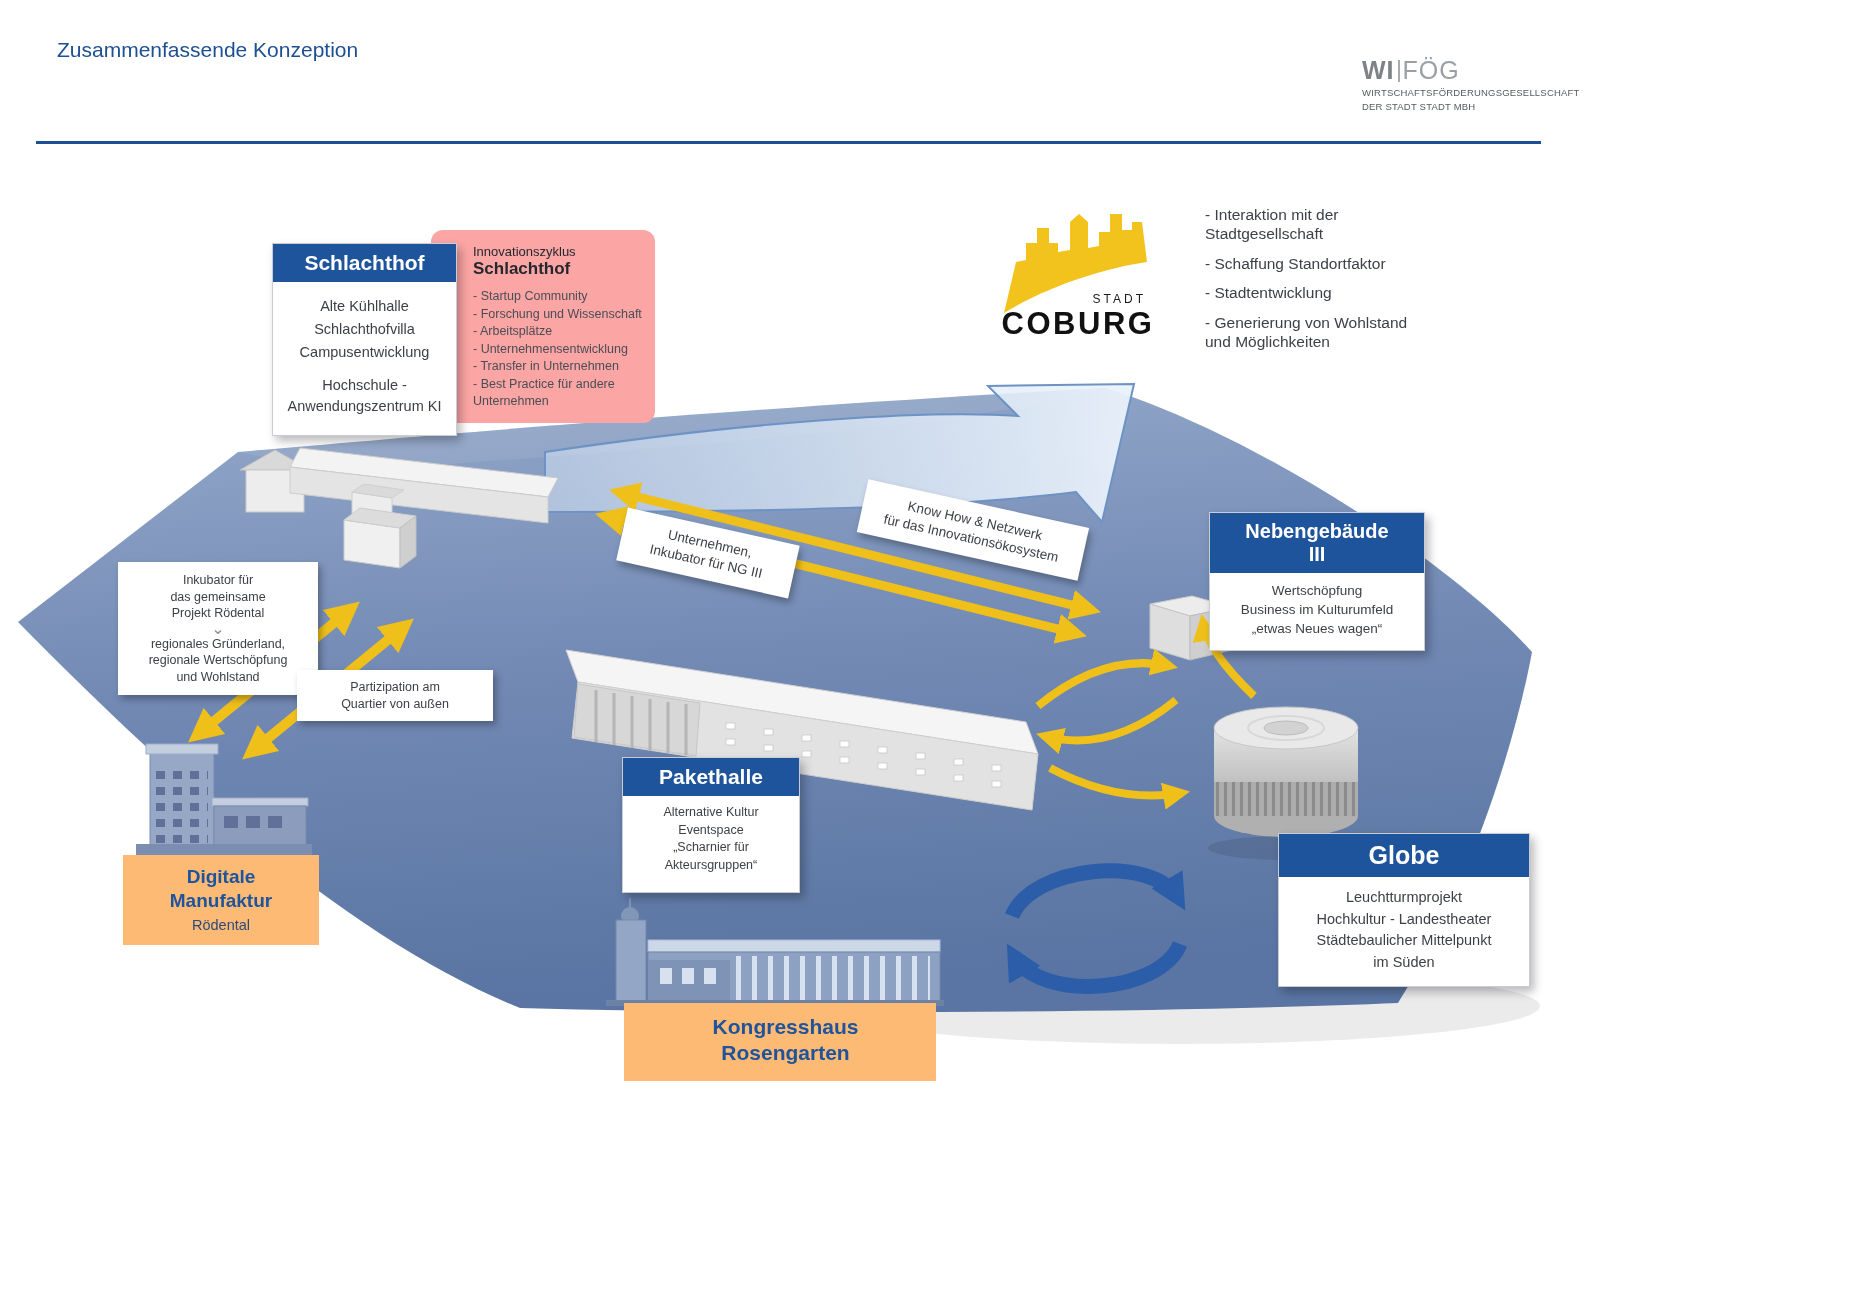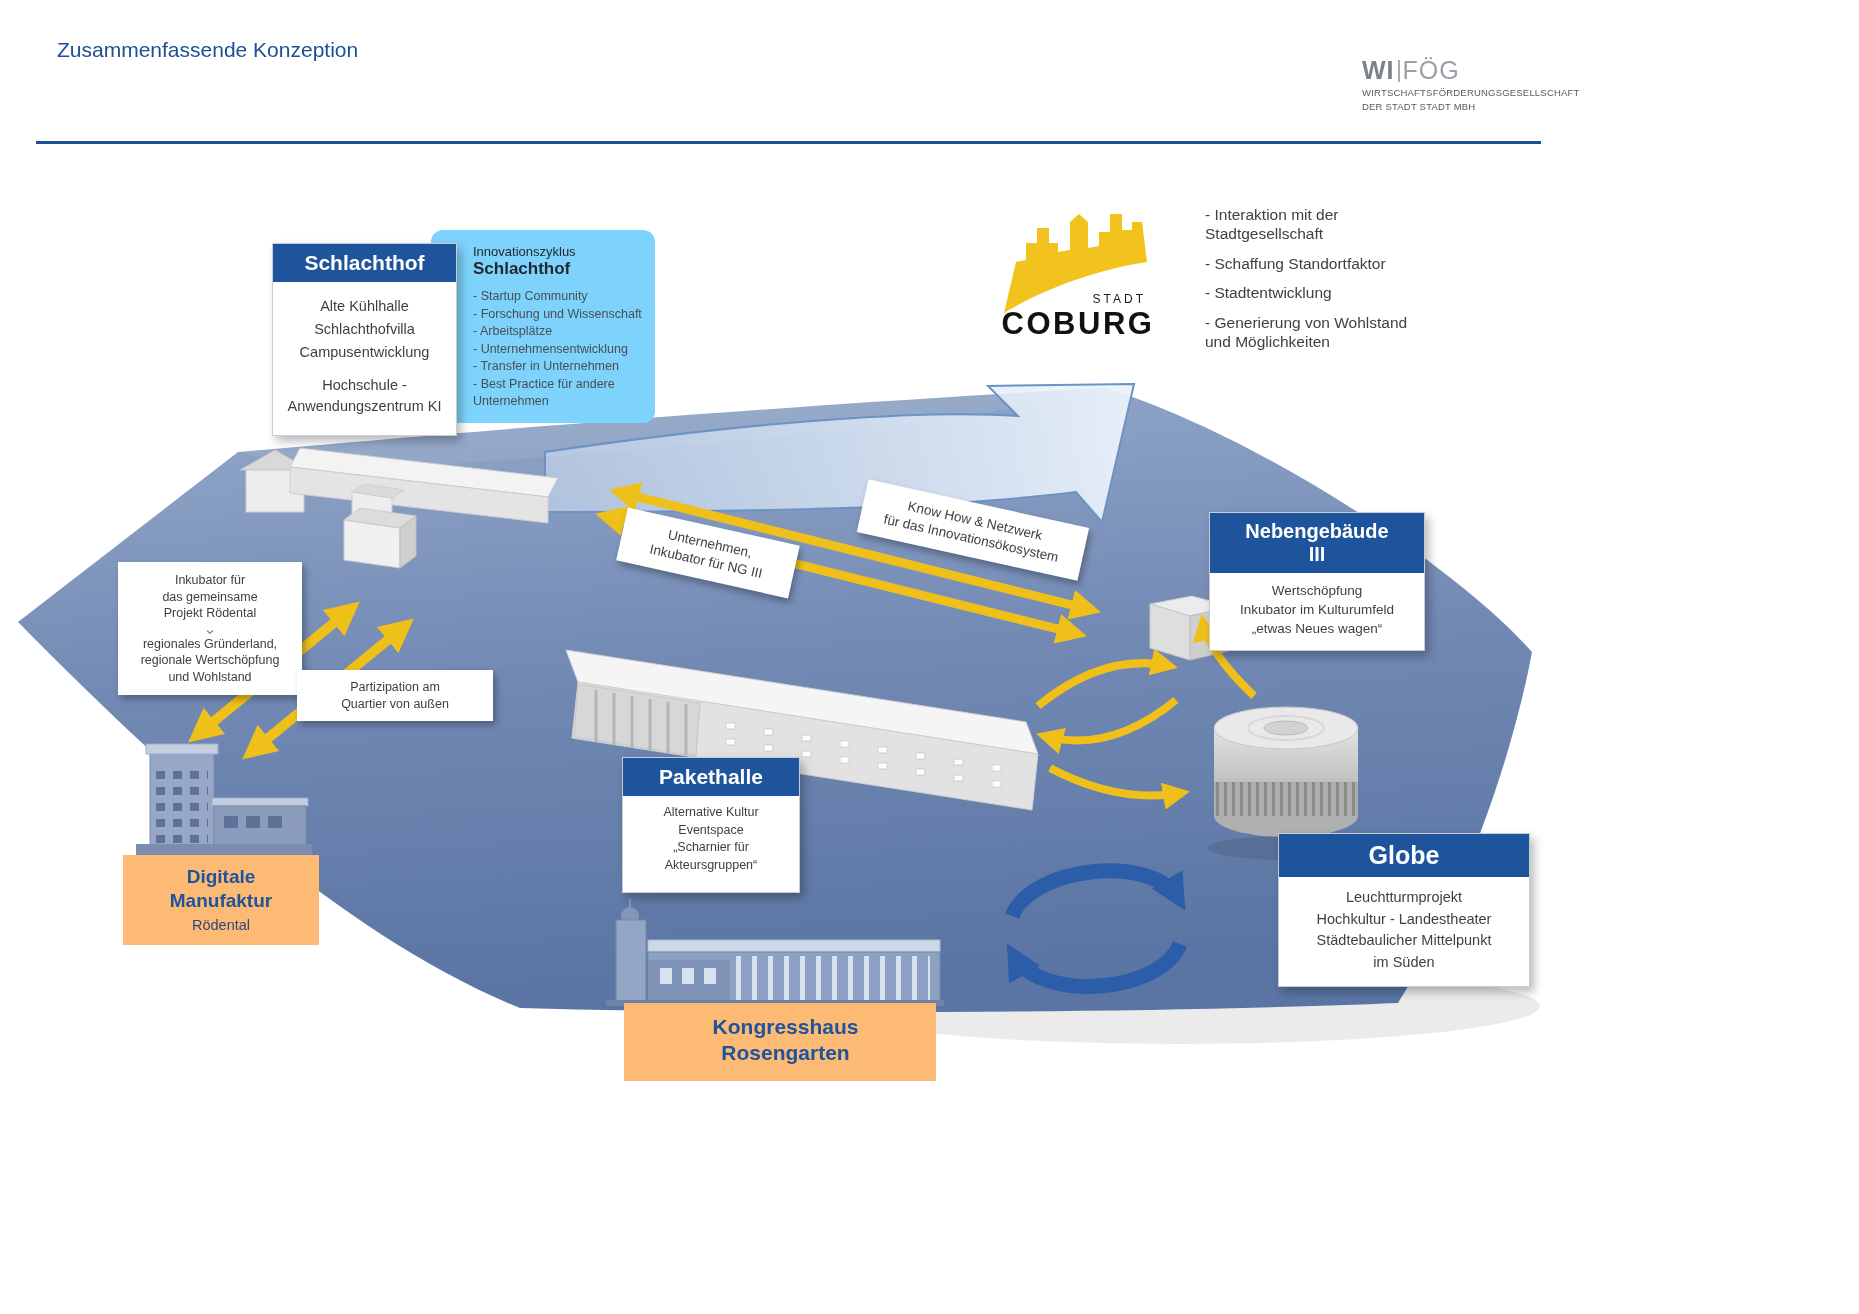--- a/index.html
+++ b/index.html
@@ -40,29 +40,29 @@
   #pakethalle-box { left:622px; top:757px; width:176px; }
   #pakethalle-box .box-header { font-size:21px; }
   #pakethalle-box .box-body { padding:8px 5px 18px; font-size:12.5px; line-height:1.4;border-radius:21px; }
 
   #globe-box { left:1278px; top:833px; width:250px; }
   #globe-box .box-header { font-size:25px; }
   #globe-box .box-body { padding:10px 8px 12px; font-size:14.5px; line-height:1.5; }
 
   
   #innovations-box { position:absolute; left:431px; top:230px; width:224px; min-height:186px;
-     background:#7dd3fc; border-radius:12px; padding:14px 10px 12px 42px; box-sizing:border-box; z-index:2; }
+     background:#fca5a5; border-radius:12px; padding:14px 10px 12px 42px; box-sizing:border-box; z-index:2; }
   #innovations-box .iz-kicker { font-size:13px; color:#24282e; }
   #innovations-box .iz-title  { font-size:17px; font-weight:bold; color:#24282e; margin-bottom:9px; }
   #innovations-box .iz-item   { font-size:12.5px; color:#4a4e54; line-height:1.4; }
 
   
   .note { position:absolute; background:#fff; box-shadow:3px 4px 7px rgba(0,0,0,.3);
           text-align:center; font-size:12.5px; color:#3d4147; line-height:1.32; z-index:4; }
-  #note-inkubator { left:118px; top:562px; width:172px; padding:10px 6px; }
+  #note-inkubator { left:118px; top:562px; width:172px; padding:10px 14px; }
   #note-inkubator .chev { color:#8d9299; font-size:16px; line-height:.7; margin:1px 0 2px; }
   #note-partizipation { left:297px; top:670px; width:184px; padding:9px 6px; }
   #note-unternehmen { left:620px; top:526px; width:164px; padding:9px 6px; transform:rotate(12.5deg); font-size:13.5px; }
   #note-knowhow { left:860px; top:503px; width:214px; padding:9px 6px; transform:rotate(12.5deg); font-size:13.5px; }
 
   
   .panel { position:absolute; background:#fdba74; text-align:center; z-index:3; }
   .panel .p-title { font-weight:bold; color:#1e549c; line-height:1.25; }
   #panel-digitale { left:123px; top:855px; width:196px; height:90px; padding-top:10px; box-sizing:border-box; }
   #panel-digitale .p-title { font-size:19px; }
@@ -301,21 +301,21 @@
 Inkubator für NG III</div>
 
   <div id="note-knowhow" class="note pre">Know How &amp; Netzwerk
 für das Innovationsökosystem</div>
 
   <div id="nebengebaeude-box" class="info-box">
     <div class="box-header pre">Nebengebäude
 III</div>
     <div class="box-body">
       <div>Wertschöpfung</div>
-      <div>Inkubator im Kulturumfeld</div>
+      <div>Business im Kulturumfeld</div>
       <div>„etwas Neues wagen“</div>
     </div>
   </div>
 
   <div id="pakethalle-box" class="info-box">
     <div class="box-header">Pakethalle</div>
     <div class="box-body">
       <div>Alternative Kultur</div>
       <div>Eventspace</div>
       <div>„Scharnier für Akteursgruppen“</div>

